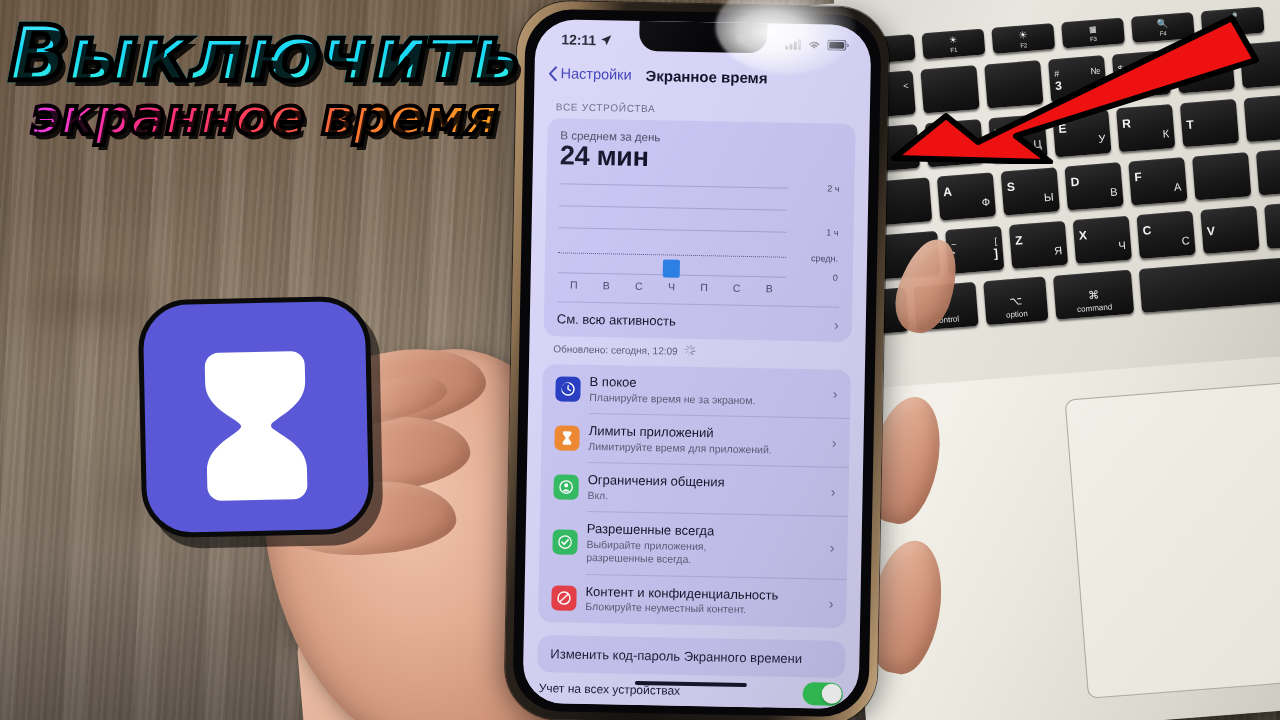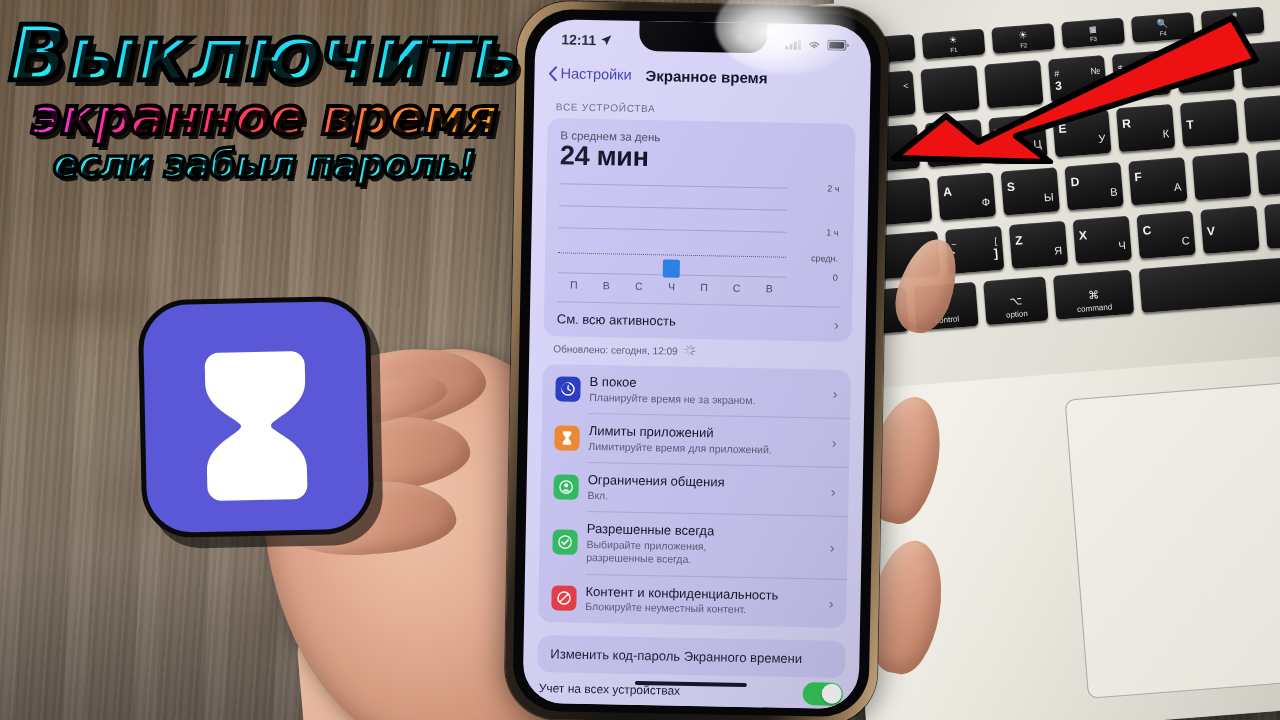--- a/index.html
+++ b/index.html
@@ -723,21 +723,20 @@
 
       <div class="screen-tint"></div>
     </div>
 
     <div class="glare"></div>
   </div>
 
   <div id="title-block">
     <div class="tl" id="tl1">Выключить</div>
     <div class="tl" id="tl2">экранное время</div>
-    <div class="tl" id="tl3">если забыл пароль!</div>
   </div>
 
   <div id="st-icon">
     <div class="st-sq"></div>
     <svg viewBox="0 0 232 238" style="position:absolute;inset:0;">
       <path d="M80 48 h72 a14 14 0 0 1 14 14 v16 c0 22 -22 32 -32 40 c-4 3 -4 5 0 8 c10 8 32 18 32 40 v16 a14 14 0 0 1 -14 14 h-72 a14 14 0 0 1 -14 -14 v-16 c0 -22 22 -32 32 -40 c4 -3 4 -5 0 -8 c-10 -8 -32 -18 -32 -40 v-16 a14 14 0 0 1 14 -14 z" fill="#ffffff" transform="translate(0,6) rotate(-1.2 116 119)"></path>
     </svg>
   </div>
 
 </div>

